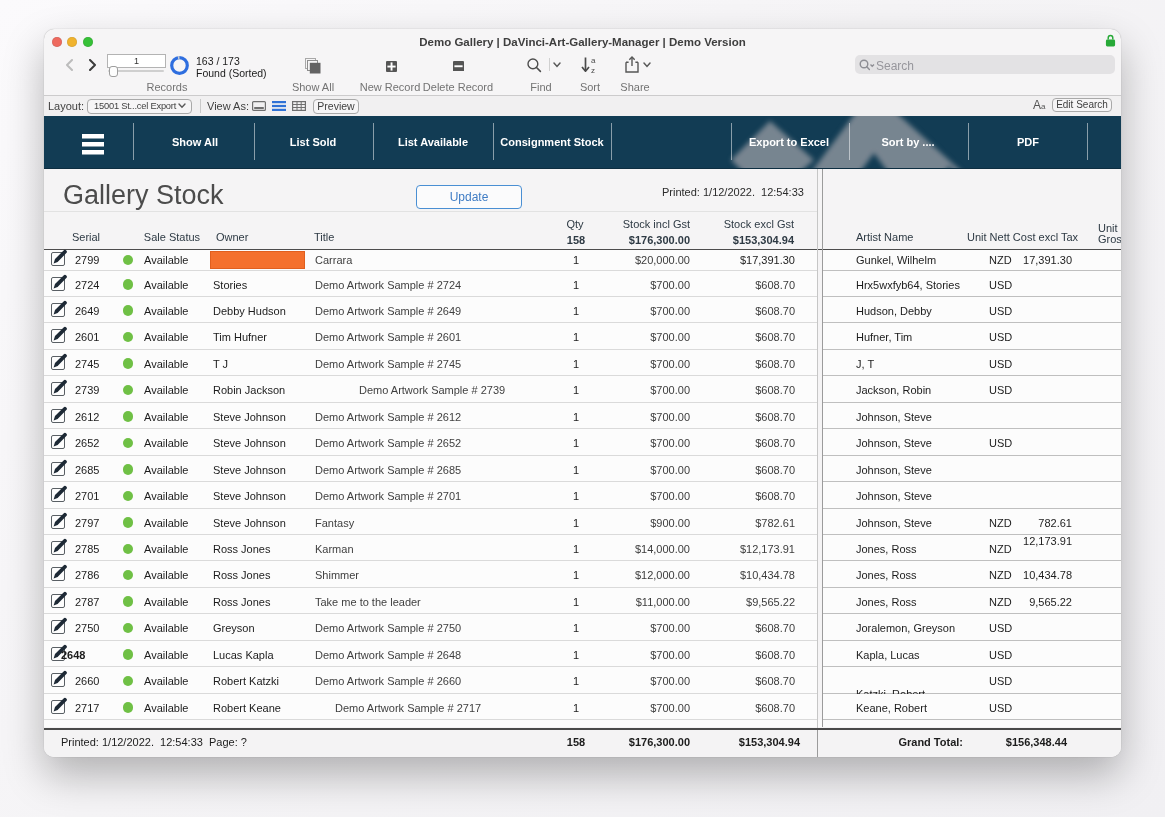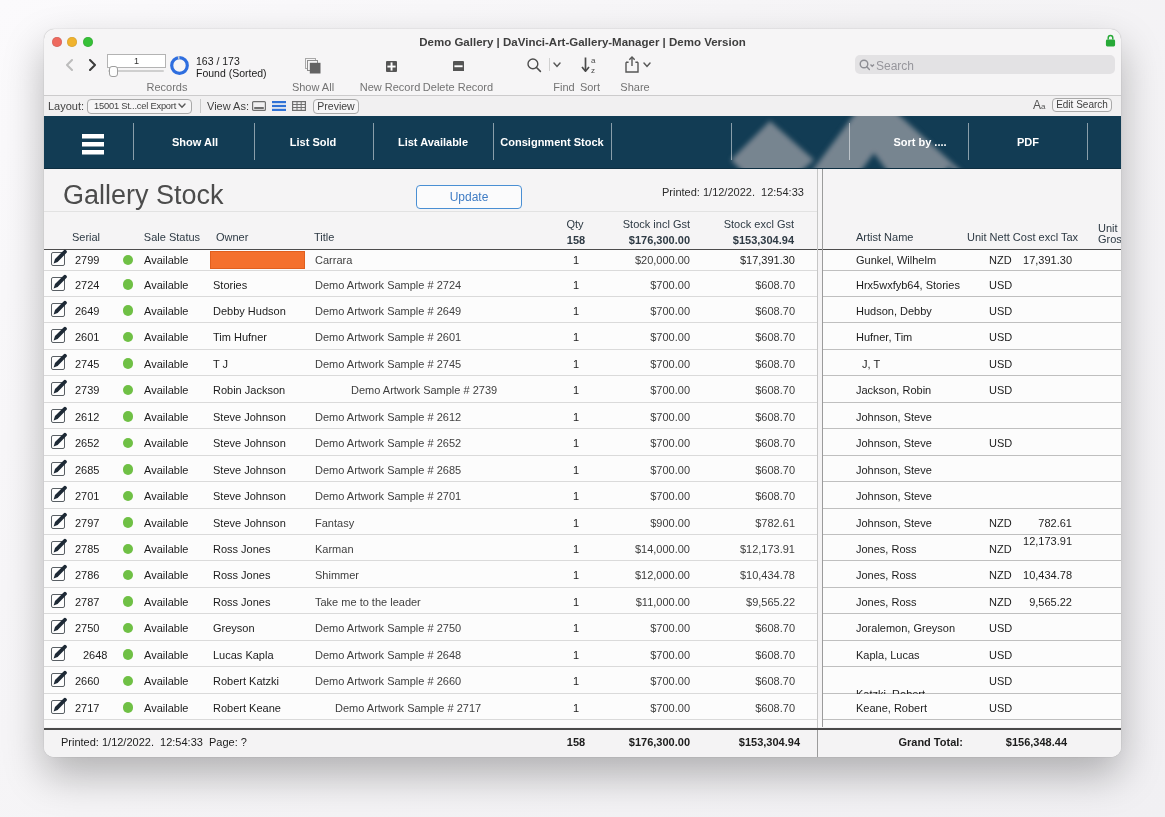--- a/index.html
+++ b/index.html
@@ -94,21 +94,21 @@
     <path d="M1 6.2 H3.6 M10.4 6.2 H13 M1 6.2 V16 H13 V6.2" fill="none" stroke="#565656" stroke-width="1.4"></path>
     <path d="M7 1.4 V10" stroke="#565656" stroke-width="1.4"></path>
     <path d="M4.3 3.8 L7 1.1 L9.7 3.8" fill="none" stroke="#565656" stroke-width="1.4"></path>
   </svg>
   <svg class="abs" style="left:599px;top:33px;" width="8" height="6" viewBox="0 0 8 6">
       <path d="M1 1 L4 4.4 L7 1" fill="none" stroke="#5a5a5a" stroke-width="1.5" stroke-linecap="round"></path>
     </svg>
   <div class="tlabel" style="left:269px;top:52px;">Show All</div>
   <div class="tlabel" style="left:346px;top:52px;">New Record</div>
   <div class="tlabel" style="left:414px;top:52px;">Delete Record</div>
-  <div class="tlabel" style="left:520px;top:52px;text-align:right;">Find</div>
+  <div class="tlabel" style="left:497px;top:52px;text-align:right;">Find</div>
   <div class="tlabel" style="left:546px;top:52px;">Sort</div>
   <div class="tlabel" style="left:591px;top:52px;">Share</div>
 
   <div class="abs" style="left:811px;top:26px;width:260px;height:19px;background:#e3e2e4;border-radius:5px;"></div>
   <svg class="abs" style="left:815px;top:30px;" width="16" height="12" viewBox="0 0 16 12">
     <circle cx="5" cy="5" r="3.8" fill="none" stroke="#8e8e94" stroke-width="1.4"></circle>
     <path d="M7.8 7.8 L10.4 10.6" stroke="#8e8e94" stroke-width="1.4" stroke-linecap="round"></path>
     <path d="M11.5 5.5 L13.2 7.3 L15 5.5" fill="none" stroke="#8e8e94" stroke-width="1.3"></path>
   </svg>
   <div class="abs" style="left:832px;top:29.5px;font-size:12px;color:#97969c;">Search</div>
@@ -147,21 +147,22 @@
     <svg class="abs" style="left:660px;top:-11px;filter:blur(2.5px);" width="330" height="80" viewBox="0 0 330 80">
       <g fill="#7d8993" fill-opacity="0.95">
         <path d="M66 16 L110 55 L66 94 L27 55 Z"></path>
         <path fill-rule="evenodd" d="M156 2 L186 2 L266 74 L102 74 Z M170 48 L189 74 L151 74 Z M245 61 L254 74 L237 74 Z"></path>
       </g>
     </svg>
     <div class="navbtn" style="left:151px;">Show All</div>
     <div class="navbtn" style="left:269px;">List Sold</div>
     <div class="navbtn" style="left:389px;">List Available</div>
     <div class="navbtn" style="left:508px;">Consignment Stock</div>
-    <div class="navbtn" style="left:864px;margin-left:12px;">Sort by ....</div>
+    <div class="navbtn" style="left:745px;">Export to Excel</div>
+    <div class="navbtn" style="left:864px;">Sort by ....</div>
     <div class="navbtn" style="left:984px;">PDF</div>
     <div class="navsep" style="left:89px;"></div>
     <div class="navsep" style="left:210px;"></div>
     <div class="navsep" style="left:329px;"></div>
     <div class="navsep" style="left:449px;"></div>
     <div class="navsep" style="left:567px;"></div>
     <div class="navsep" style="left:687px;"></div>
     <div class="navsep" style="left:805px;"></div>
     <div class="navsep" style="left:924px;"></div>
     <div class="navsep" style="left:1043px;"></div>
@@ -272,33 +273,33 @@
           <div class="cell" style="left:31px;top:8px;">2745</div>
           <div class="dot" style="top:8.5px;"></div>
           <div class="cell" style="left:100px;top:8px;">Available</div>
           <div class="cell" style="left:169px;top:8px;">T J</div>
           <div class="cell" style="left:271px;top:8px;color:#3f3f3f;">Demo Artwork Sample # 2745</div>
           <div class="cell c" style="left:532px;top:8px;">1</div>
           <div class="cell r" style="left:646px;top:8px;color:#3c3c3c;">$700.00</div>
           <div class="cell r gray" style="left:751px;top:8px;">$608.70</div>
         </div>
         <div class="rrow" style="top:180.85px;height:25.45px;">
-          <div class="cell" style="left:40px;top:8px;">J, T</div>
+          <div class="cell" style="left:34px;top:8px;">J, T</div>
           <div class="cell" style="left:167px;top:8px;">USD</div>
         </div>
         <div class="row" style="top:207.3px;height:25.45px;">
           <div class="eicon" style="top:6px;"></div>
           <svg class="abs" style="left:6px;top:3px;" width="17" height="17" viewBox="0 0 17 17">
             <path d="M3.6 14.4 L5 10 L13.6 1.4 a1.9 1.9 0 0 1 2.7 2.7 L7.6 13 Z" fill="#1d2935"></path>
           </svg>
           <div class="cell" style="left:31px;top:8px;">2739</div>
           <div class="dot" style="top:8.5px;"></div>
           <div class="cell" style="left:100px;top:8px;">Available</div>
           <div class="cell" style="left:169px;top:8px;">Robin Jackson</div>
-          <div class="cell" style="left:271px;top:8px;color:#3f3f3f;padding-left:36px;">Demo Artwork Sample # 2739</div>
+          <div class="cell" style="left:279px;top:8px;color:#3f3f3f;padding-left:36px;">Demo Artwork Sample # 2739</div>
           <div class="cell c" style="left:532px;top:8px;">1</div>
           <div class="cell r" style="left:646px;top:8px;color:#3c3c3c;">$700.00</div>
           <div class="cell r gray" style="left:751px;top:8px;">$608.70</div>
         </div>
         <div class="rrow" style="top:207.3px;height:25.45px;">
           <div class="cell" style="left:34px;top:8px;">Jackson, Robin</div>
           <div class="cell" style="left:167px;top:8px;">USD</div>
         </div>
         <div class="row" style="top:233.75px;height:25.45px;">
           <div class="eicon" style="top:6px;"></div>
@@ -464,21 +465,21 @@
         </div>
         <div class="rrow" style="top:445.34999999999997px;height:25.45px;">
           <div class="cell" style="left:34px;top:8px;">Joralemon, Greyson</div>
           <div class="cell" style="left:167px;top:8px;">USD</div>
         </div>
         <div class="row" style="top:471.8px;height:25.45px;">
           <div class="eicon" style="top:6px;"></div>
           <svg class="abs" style="left:6px;top:3px;" width="17" height="17" viewBox="0 0 17 17">
             <path d="M3.6 14.4 L5 10 L13.6 1.4 a1.9 1.9 0 0 1 2.7 2.7 L7.6 13 Z" fill="#1d2935"></path>
           </svg>
-          <div class="cell" style="left:39px;top:8px;">2648</div>
+          <div class="cell" style="left:17px;top:8px;font-weight:bold;">2648</div>
           <div class="dot" style="top:8.5px;"></div>
           <div class="cell" style="left:100px;top:8px;">Available</div>
           <div class="cell" style="left:169px;top:8px;">Lucas Kapla</div>
           <div class="cell" style="left:271px;top:8px;color:#3f3f3f;">Demo Artwork Sample # 2648</div>
           <div class="cell c" style="left:532px;top:8px;">1</div>
           <div class="cell r" style="left:646px;top:8px;color:#3c3c3c;">$700.00</div>
           <div class="cell r gray" style="left:751px;top:8px;">$608.70</div>
         </div>
         <div class="rrow" style="top:471.8px;height:25.45px;">
           <div class="cell" style="left:34px;top:8px;">Kapla, Lucas</div>

